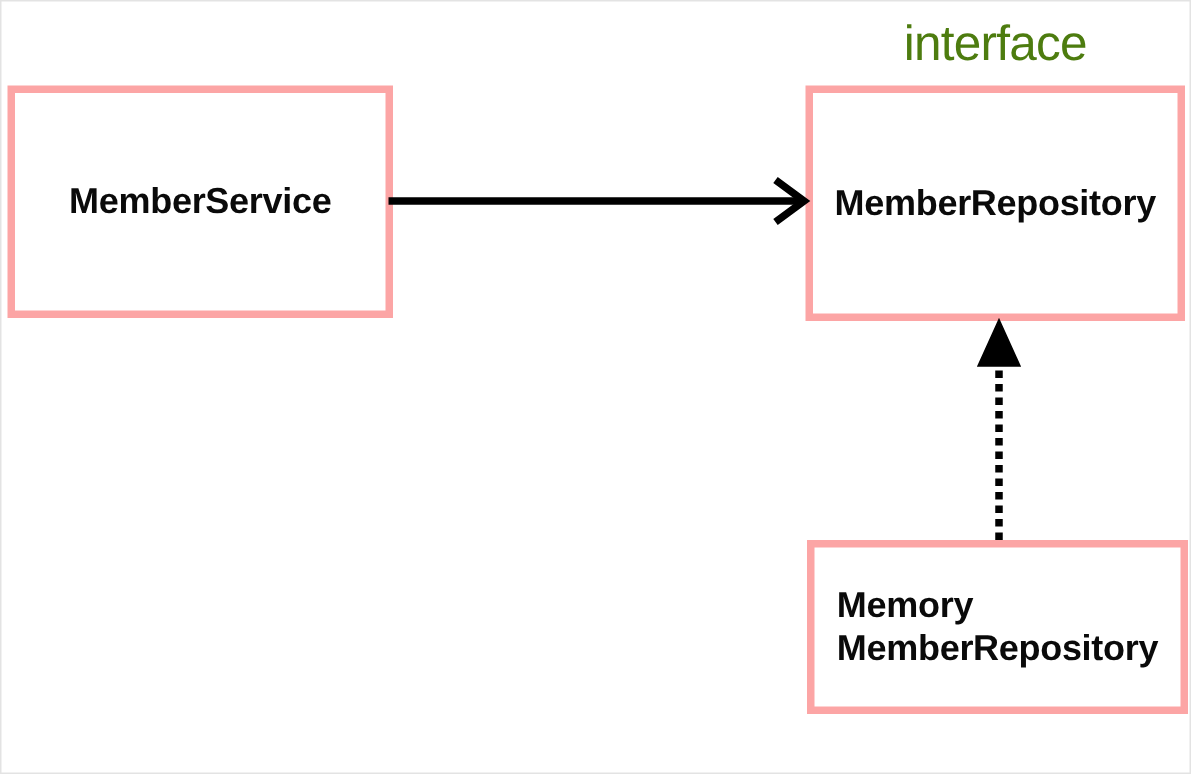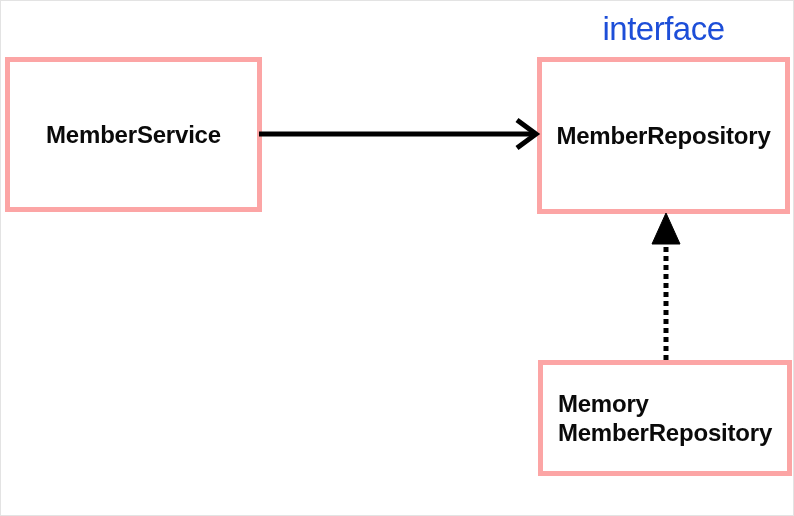--- a/index.html
+++ b/index.html
@@ -65,21 +65,21 @@
     font-size: 24px;
   }
   #interface-stereotype {
     position: absolute;
     left: 536px;
     top: 6px;
     width: 253px;
     text-align: center;
     font-size: 33px;
     font-weight: normal;
-    color: #1d4ed8;
+    color: #4d7c0f;
     line-height: 44px;
     letter-spacing: -0.5px;
   }
   .edge-svg {
     position: absolute;
     left: 0;
     top: 0;
     width: 794px;
     height: 516px;
     pointer-events: none;

